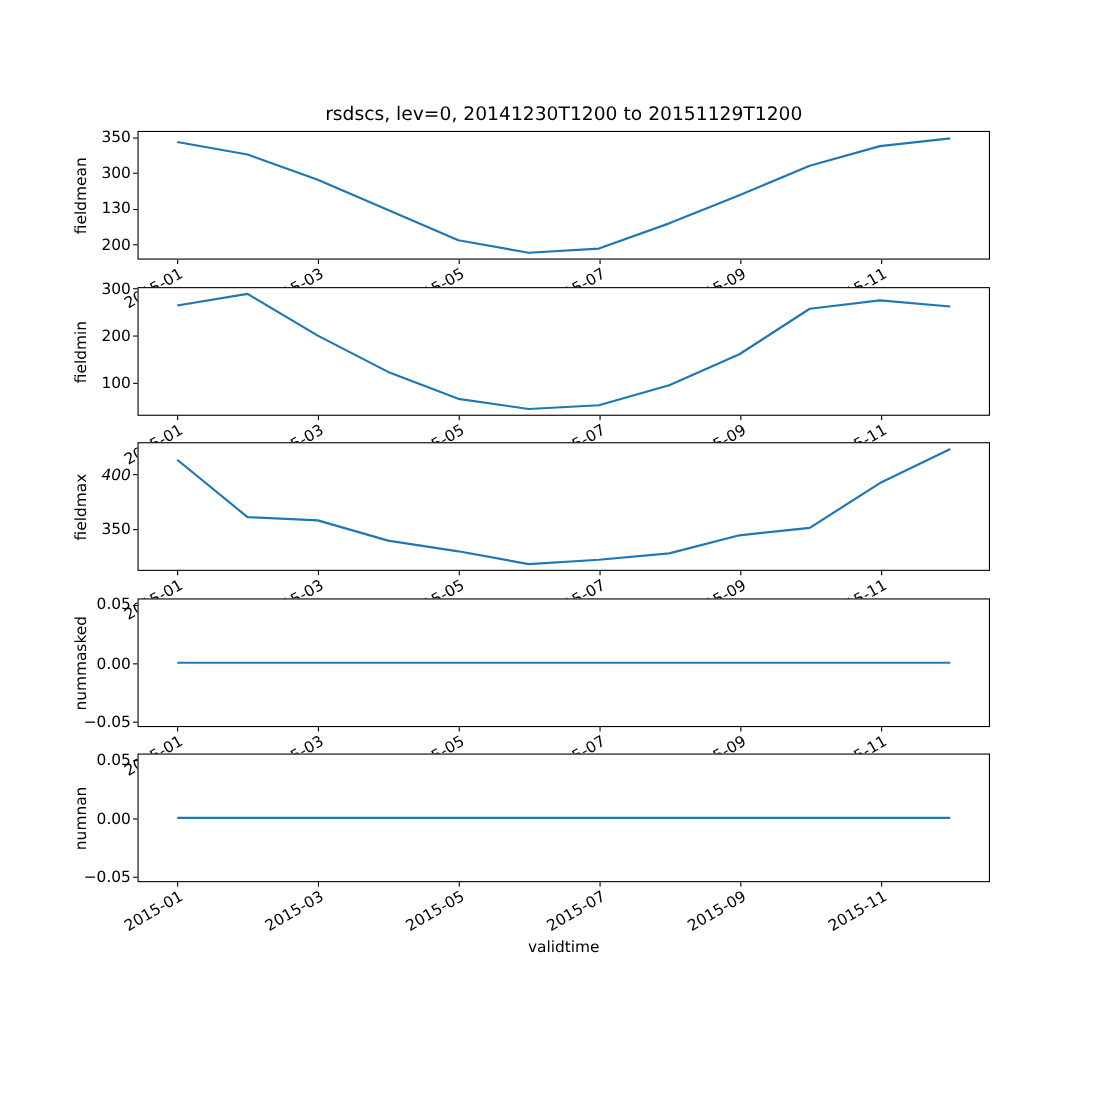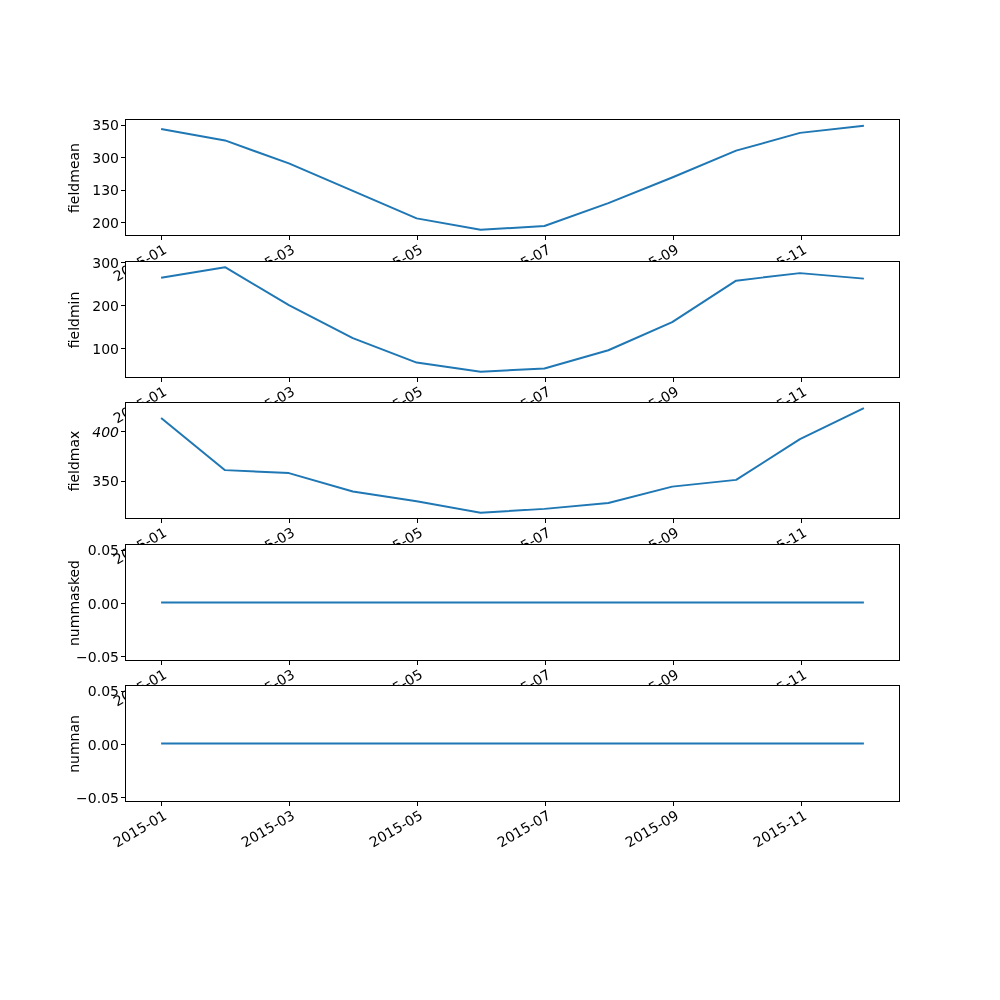--- a/index.html
+++ b/index.html
@@ -35,20 +35,21 @@
   }
   .xaxis-label {
     position:absolute; left:125px; width:775px; top:853px;
     text-align:center; font-size:14px; white-space:nowrap;
   }
 </style>
 </head>
 <body>
 
 <div class="figure">
+  <div class="fig-title">rsdscs, lev=0, 20141230T1200 to 20151129T1200</div>
   <div class="axes ax0">
       <span class="ylabel">fieldmean</span>
       <span class="ytick" style="top: 102.151px;"></span>
       <span class="ytick-label" style="top: 102.651px;">200</span>
       <span class="ytick" style="top: 69.687px;"></span>
       <span class="ytick-label" style="top: 70.187px;">130</span>
       <span class="ytick" style="top: 37.2231px;"></span>
       <span class="ytick-label" style="top: 37.7231px;">300</span>
       <span class="ytick" style="top: 4.75916px;"></span>
       <span class="ytick-label" style="top: 5.25916px;">350</span>
@@ -155,13 +156,14 @@
       <span class="xtick" style="left: 419.025px;"></span>
       <span class="xtick-label" style="right: 349.475px;">2015-07</span>
       <span class="xtick" style="left: 547.124px;"></span>
       <span class="xtick-label" style="right: 221.376px;">2015-09</span>
       <span class="xtick" style="left: 675.223px;"></span>
       <span class="xtick-label" style="right: 93.2769px;">2015-11</span>
       <svg viewBox="0 0 775 117" preserveAspectRatio="none">
         <polyline points="35.2,58.5 99.3,58.5 163.3,58.5 227.4,58.5 291.4,58.5 355.5,58.5 419.5,58.5 483.6,58.5 547.6,58.5 611.7,58.5 675.7,58.5 739.8,58.5" fill="none" stroke="#1f77b4" stroke-width="2" stroke-linejoin="round"></polyline>
       </svg>
     </div>
+  <div class="xaxis-label">validtime</div>
 </div>
 
 </body></html>

